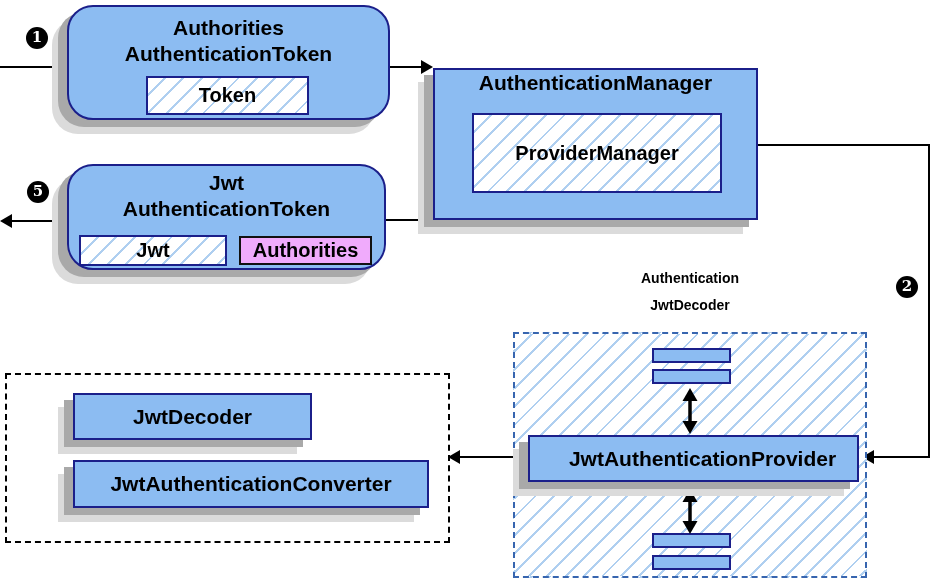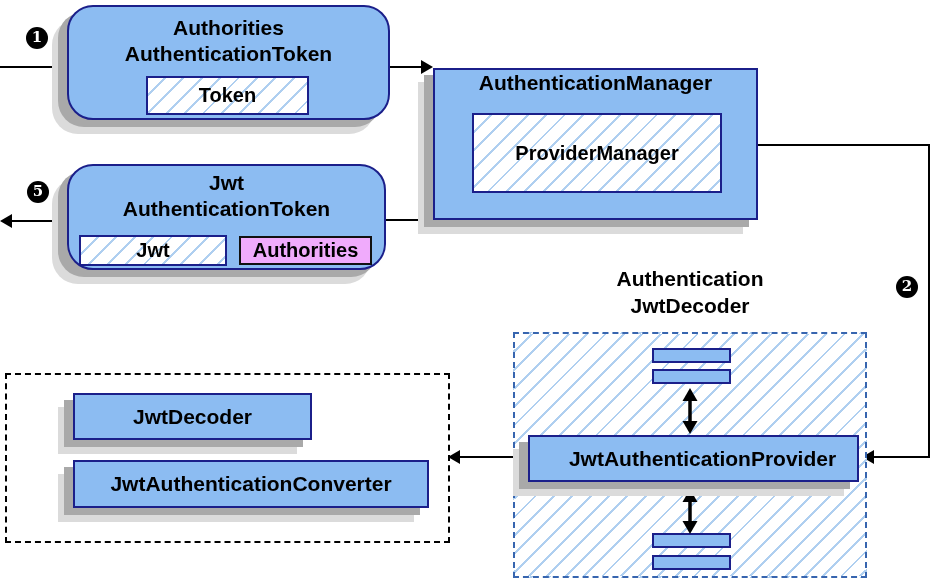--- a/index.html
+++ b/index.html
@@ -108,21 +108,21 @@
     font-weight: bold;
     font-size: 15px;
     line-height: 21px;
     text-align: center;
   }
 
   .caption {
     position: absolute;
     text-align: center;
     font-weight: bold;
-    font-size: 21px;
+    font-size: 14px;
     line-height: 27px;
     color: #000;
   }
 </style>
 </head>
 <body>
 
 <div class="canvas">
 
   <div class="hline" style="left:0; top:66; left:0px; top:66px; width:67px;"></div>

